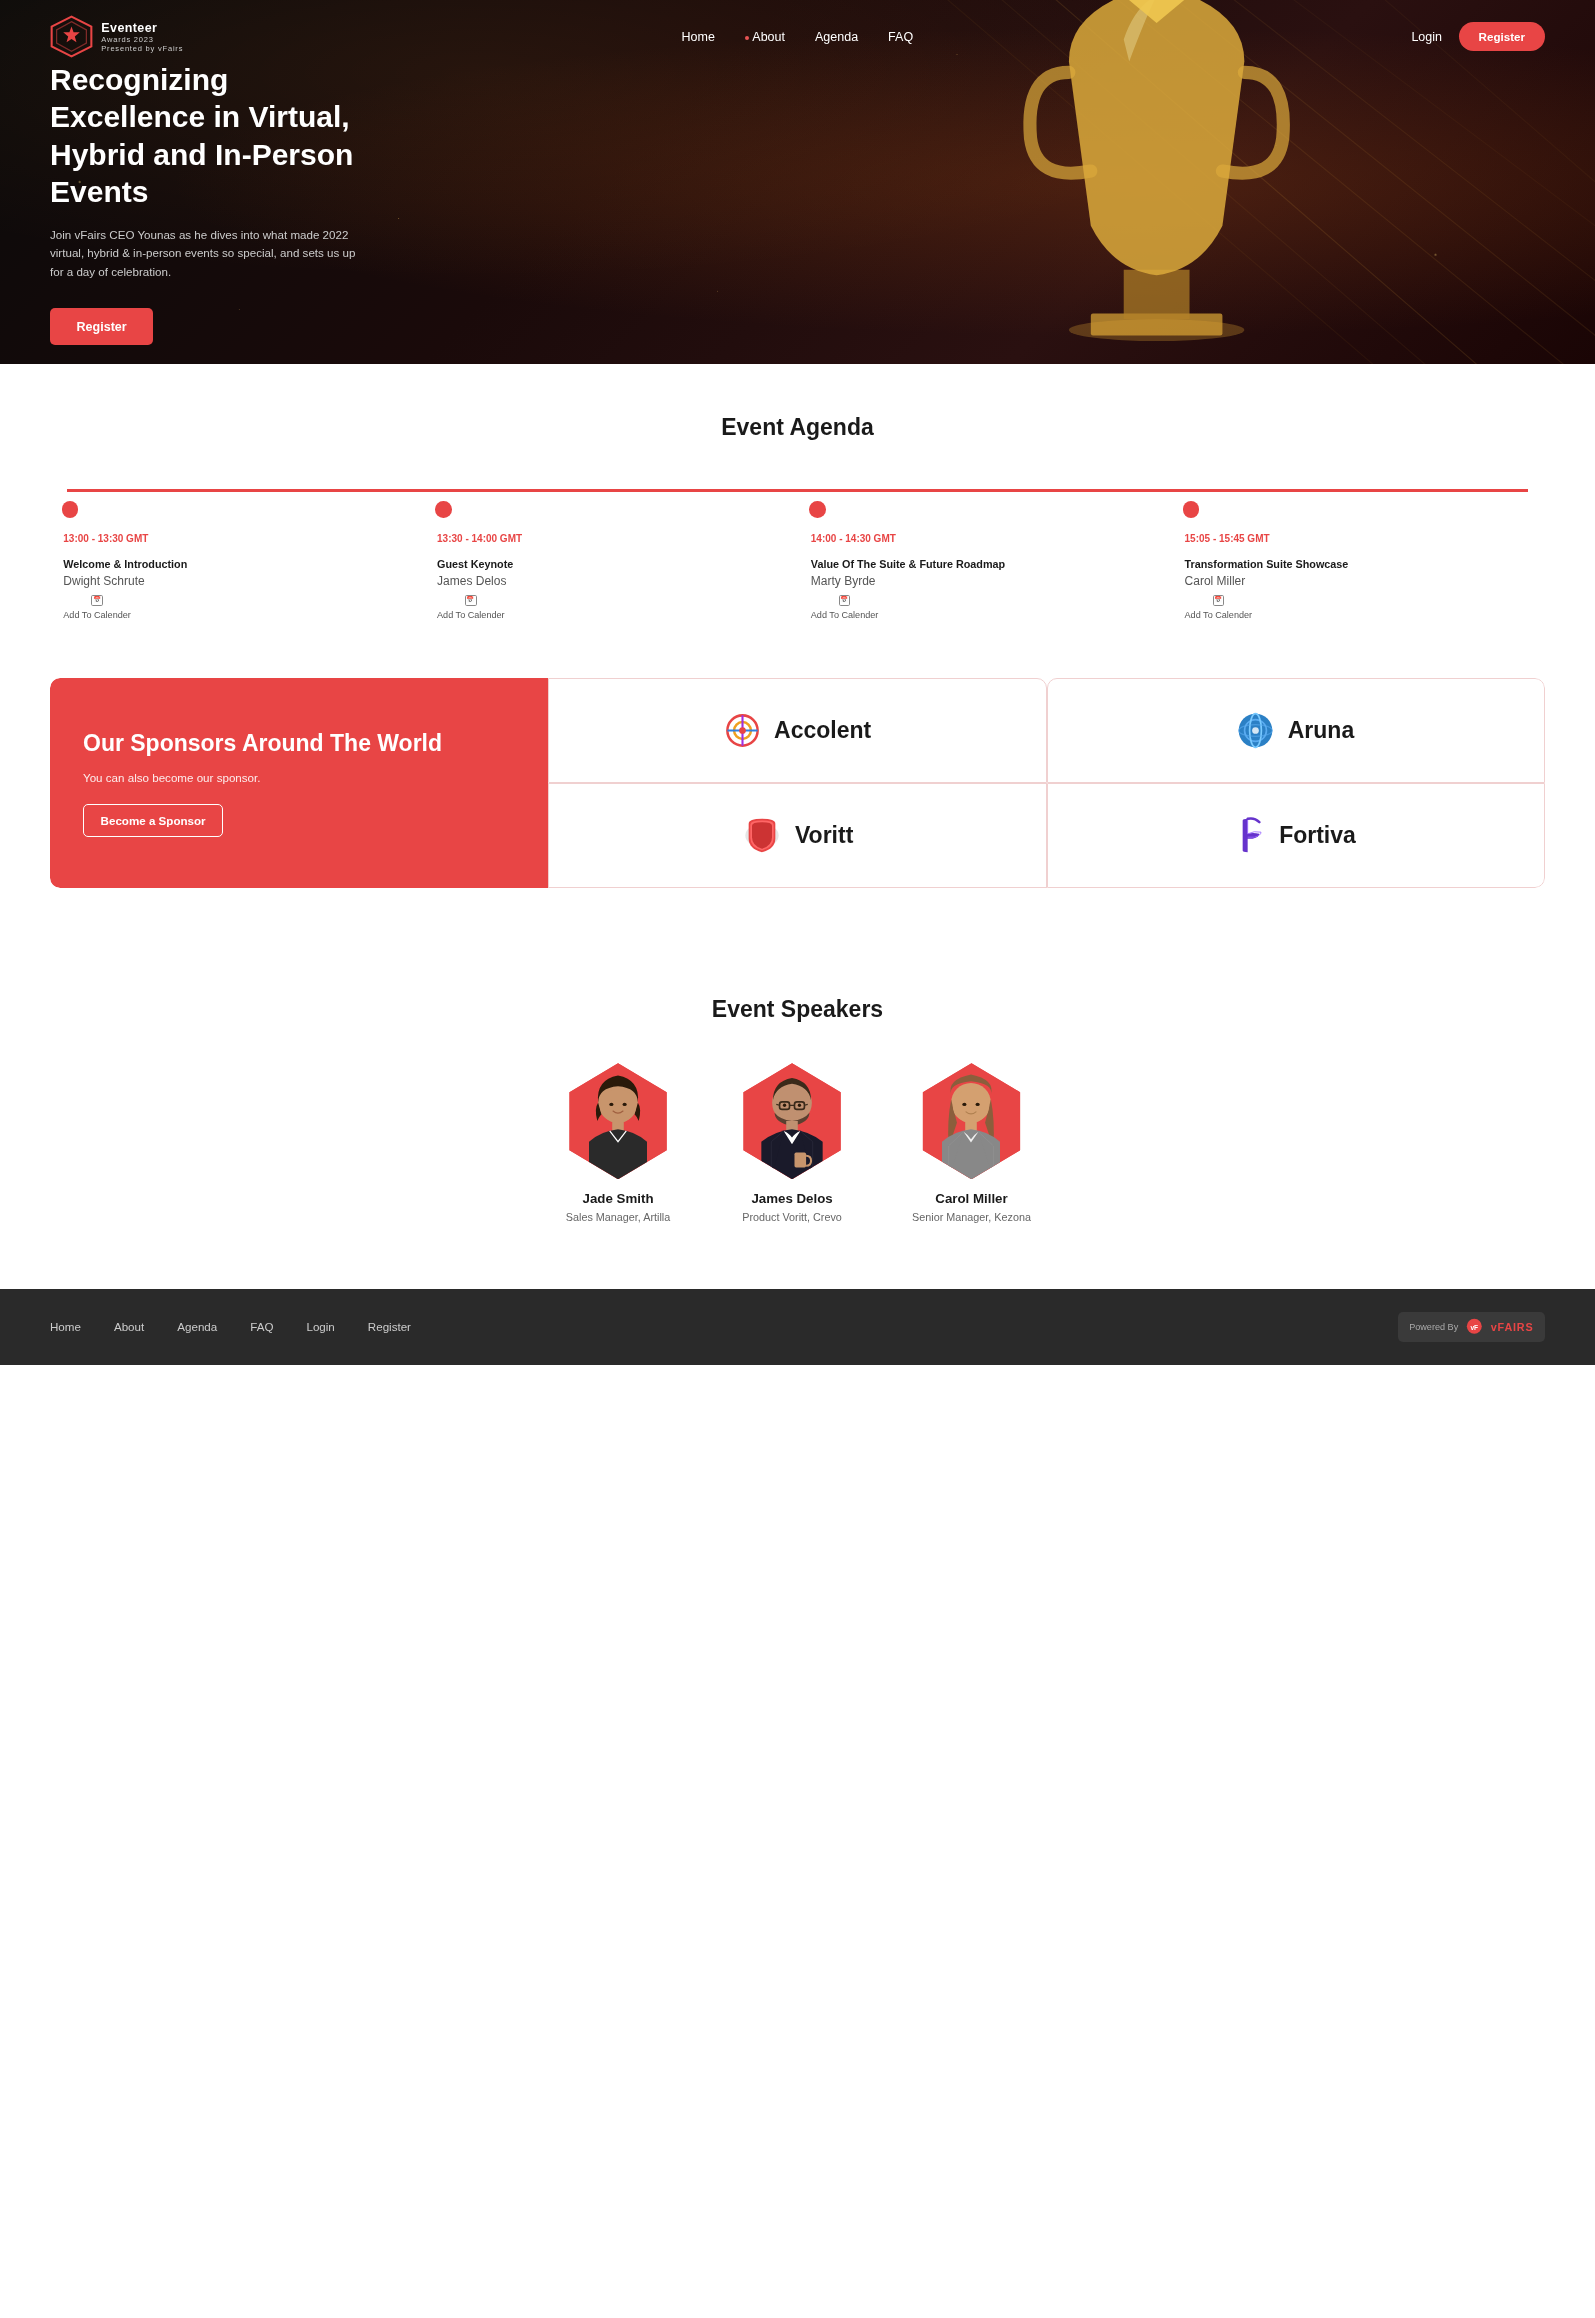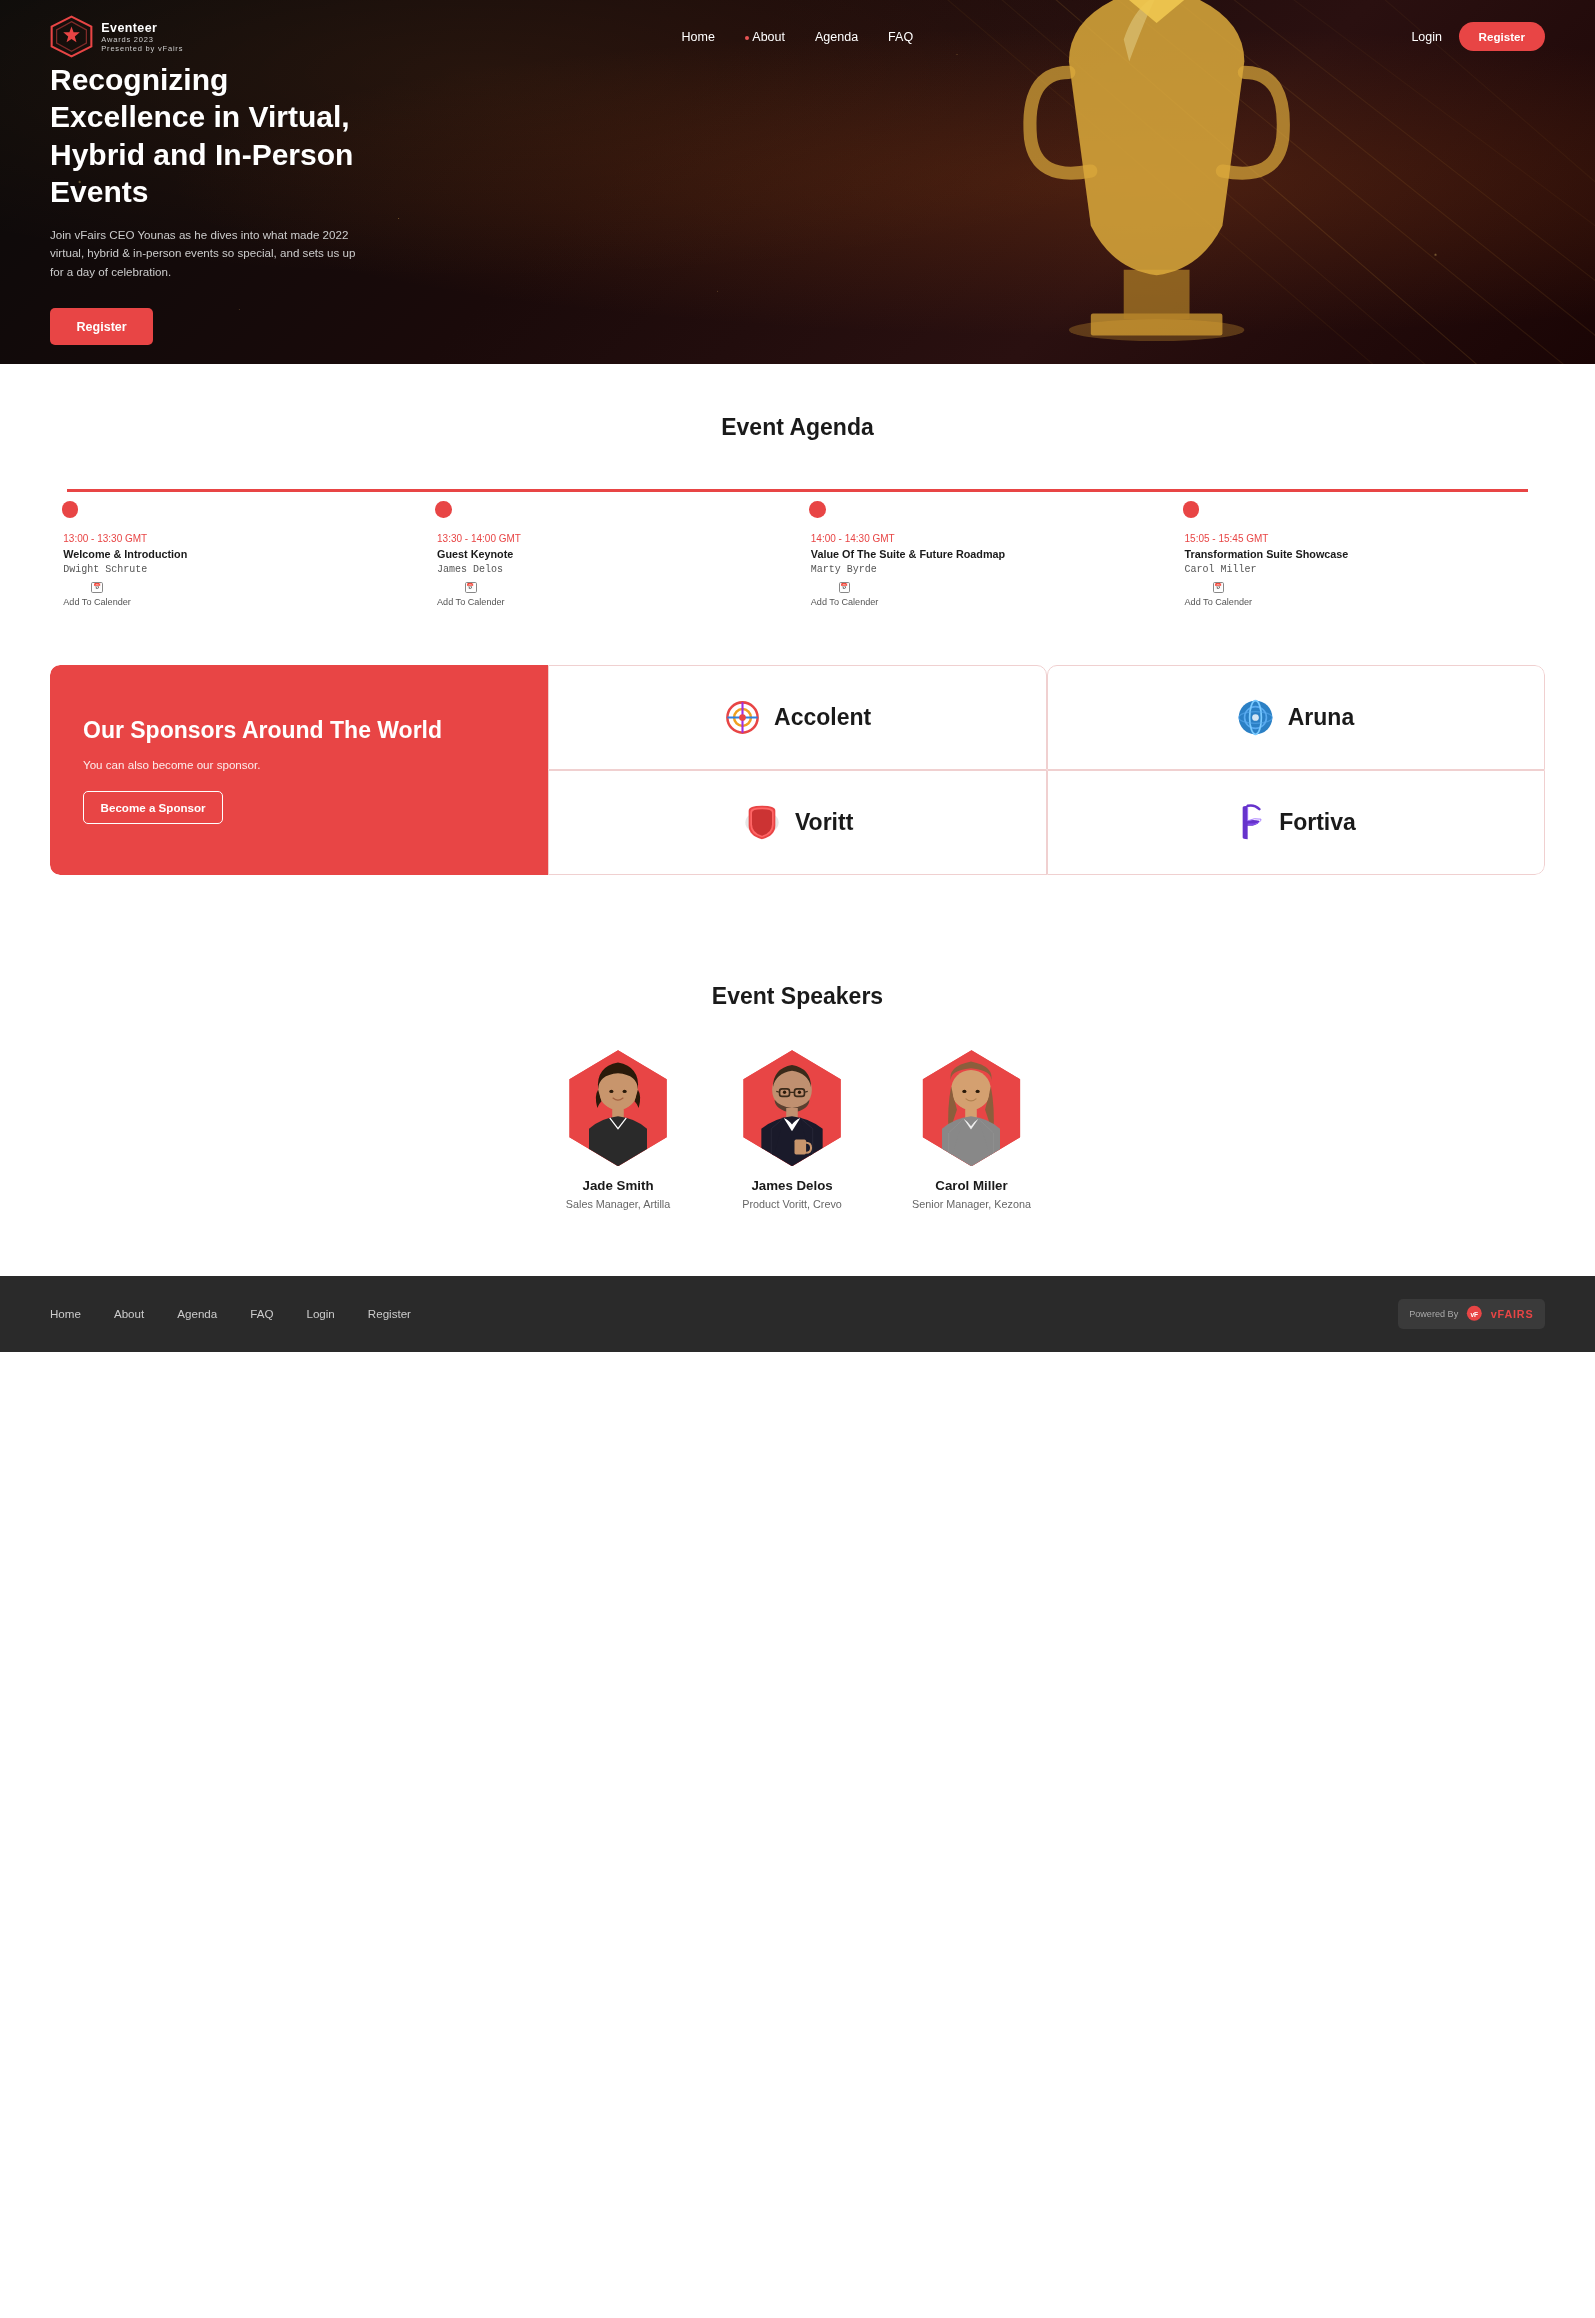--- a/index.html
+++ b/index.html
@@ -206,35 +206,34 @@
       border-radius: 50%;
       margin-bottom: 15px;
       flex-shrink: 0;
       position: relative;
       z-index: 2;
       margin-left: -1.7px;
     }
     .timeline-time {
       color: #e84545;
       font-size: 10px;
-      font-weight: 400;
-      margin-bottom: 3px;
+      font-weight: 700;
+      margin-bottom: 13px;
     }
     .timeline-event-title {
       font-size: 10.8px;
       font-weight: 700;
       color: #1a1a1a;
       margin-bottom: 3.3px;
       line-height: 1.3;
     }
     .timeline-speaker {
-      font-size: 10px;
+      font-size: 12px;
       color: #555;
       margin-bottom: 6.6px;
-      font-family: Liberation Mono, monospace;
     }
     .add-to-cal {
       display: flex;
       align-items: center;
       gap: 4.2px;
       font-size: 9.1px;
       color: #555;
       text-decoration: none;
       cursor: pointer;
       flex-direction: column;

